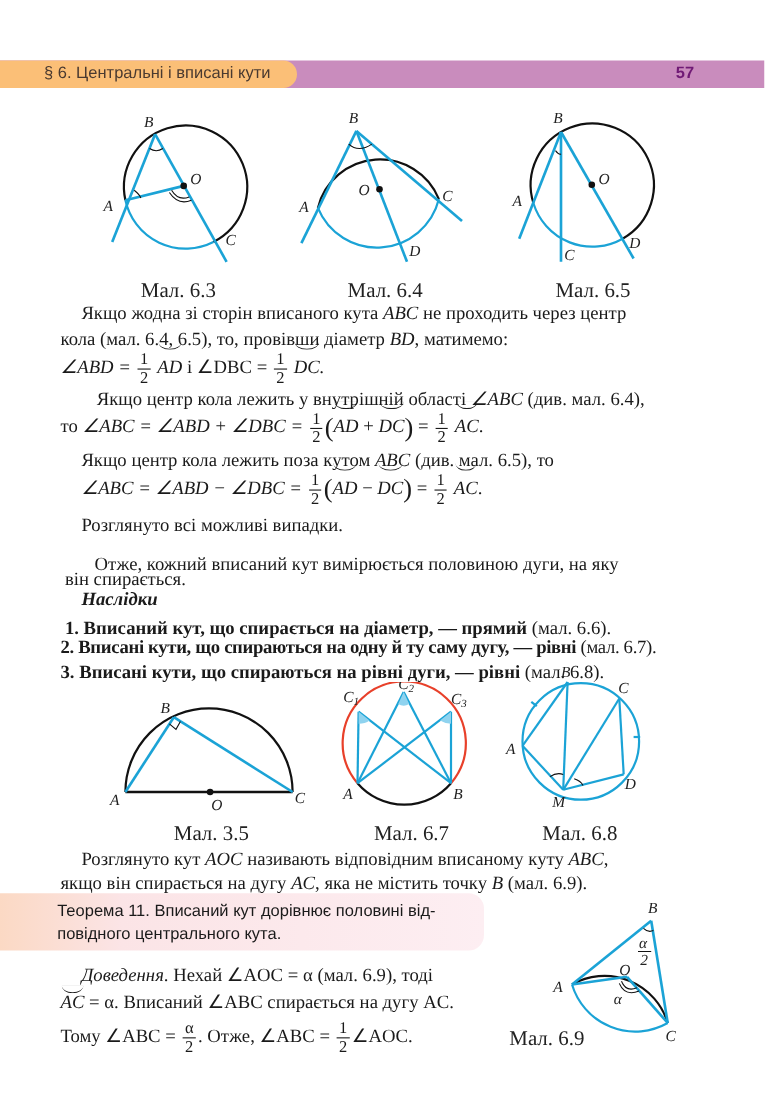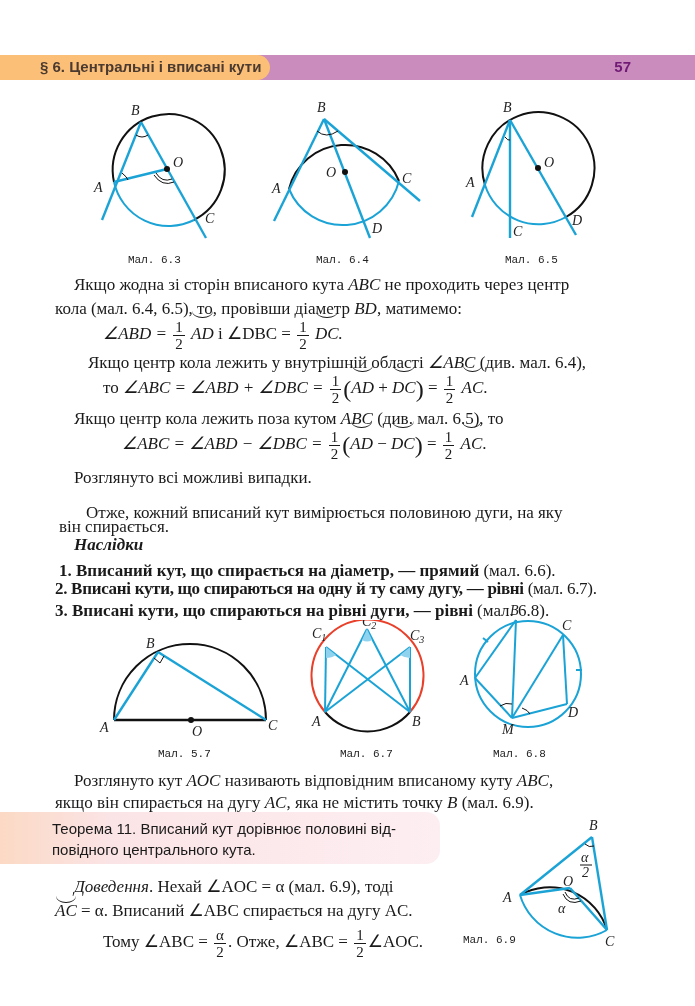--- a/index.html
+++ b/index.html
@@ -1,23 +1,23 @@
 <!DOCTYPE html>
 <html><head>
 <meta charset="utf-8">
 <style>
   html,body{margin:0;padding:0;background:#fff;}
   body{width:695px;height:1006px;position:relative;overflow:hidden;font-family:"DejaVu Serif","Liberation Serif",serif;color:#1a1a1a;}
   .header{position:absolute;left:0;top:55px;width:695px;height:25px;background:#c98cbd;}
-  .header-tab{position:absolute;left:0;top:0;height:25px;width:270px;background:#fbbf77;border-radius:0 13px 13px 0;font-weight:bold;}
+  .header-tab{position:absolute;left:0;top:0;height:25px;width:270px;background:#fbbf77;border-radius:0 13px 13px 0;}
   .header-title{position:absolute;left:40px;top:3px;font-family:"Liberation Sans",sans-serif;font-size:15px;color:#4a3a30;}
   .page-num{position:absolute;right:64px;top:3px;font-family:"Liberation Sans",sans-serif;font-weight:bold;font-size:15px;color:#701a75;}
   svg text{font-family:"Liberation Serif",serif;font-style:italic;font-size:14px;fill:#222;}
-  .cap{position:absolute;font-family:Liberation Mono, monospace;font-size:11px;color:#222;}
-  .p{position:absolute;font-family:"Liberation Serif",serif;font-size:17px;line-height:22px;color:#1a1a1a;white-space:nowrap;margin-left:48px;}
+  .cap{position:absolute;font-family:Liberation Serif, serif;font-size:19px;color:#222;}
+  .p{position:absolute;font-family:"Liberation Serif",serif;font-size:17px;line-height:22px;color:#1a1a1a;white-space:nowrap;}
   .i{font-style:italic;}
   .b{font-weight:bold;}
   .frac{display:inline-block;vertical-align:middle;text-align:center;font-size:15px;line-height:16px;margin:0 2px;}
   .frac span{display:block;}
   .frac .num{border-bottom:1px solid #1a1a1a;padding:0 2px;}
   .arc{position:relative;display:inline-block;font-style:italic;}
   .arc:before{content:"";position:absolute;left:1px;right:1px;top:-4px;height:6px;border-top:1.3px solid #1a1a1a;border-radius:50% 50% 0 0/100% 100% 0 0;transform:scaleY(-1);}
   .paren{font-size:24px;vertical-align:middle;font-weight:200;}
   .theorem-bg{position:absolute;left:0;top:812px;width:440px;height:52px;background:linear-gradient(90deg,#fbd9c4 0%,#fbe4e6 25%,#fdeef2 100%);border-radius:0 14px 14px 0;}
   .theorem{position:absolute;left:52px;top:818px;font-family:"Liberation Sans",sans-serif;font-weight:normal;font-size:15px;line-height:21px;color:#1a1a1a;}
@@ -118,21 +118,21 @@
   <line x1="34" y1="100" x2="186" y2="100" stroke="#111" stroke-width="2.4"></line>
   <line x1="34" y1="100" x2="78" y2="32" stroke="#1ba3d6" stroke-width="2.4"></line>
   <line x1="78" y1="32" x2="186" y2="100" stroke="#1ba3d6" stroke-width="2.4"></line>
   <path d="M 74 38 L 80 43 L 84 36" fill="none" stroke="#111" stroke-width="1"></path>
   <circle cx="111" cy="100" r="3" fill="#111"></circle>
   <text x="66" y="28">B</text>
     <text x="20" y="112">A</text>
     <text x="112" y="116">O</text>
     <text x="188" y="110">C</text>
 </svg>
-<div class="cap" style="left:158px;top:748px">Мал. 5.7</div>
+<div class="cap" style="left:158px;top:748px">Мал. 3.5</div>
 
 <svg style="position:absolute;left:300px;top:620px" width="150" height="130">
   <path d="M 25 92 A 56 56 0 1 1 110 92" fill="none" stroke="#e8402a" stroke-width="2"></path>
   <path d="M 25 92 A 56 56 0 0 0 110 92" fill="none" stroke="#111" stroke-width="2"></path>
   <g stroke="#1ba3d6" stroke-width="2">
     <line x1="25" y1="92" x2="26" y2="27"></line>
       <line x1="26" y1="27" x2="110" y2="92"></line>
     <line x1="25" y1="92" x2="67" y2="9"></line>
       <line x1="67" y1="9" x2="110" y2="92"></line>
     <line x1="25" y1="92" x2="110" y2="27"></line>

